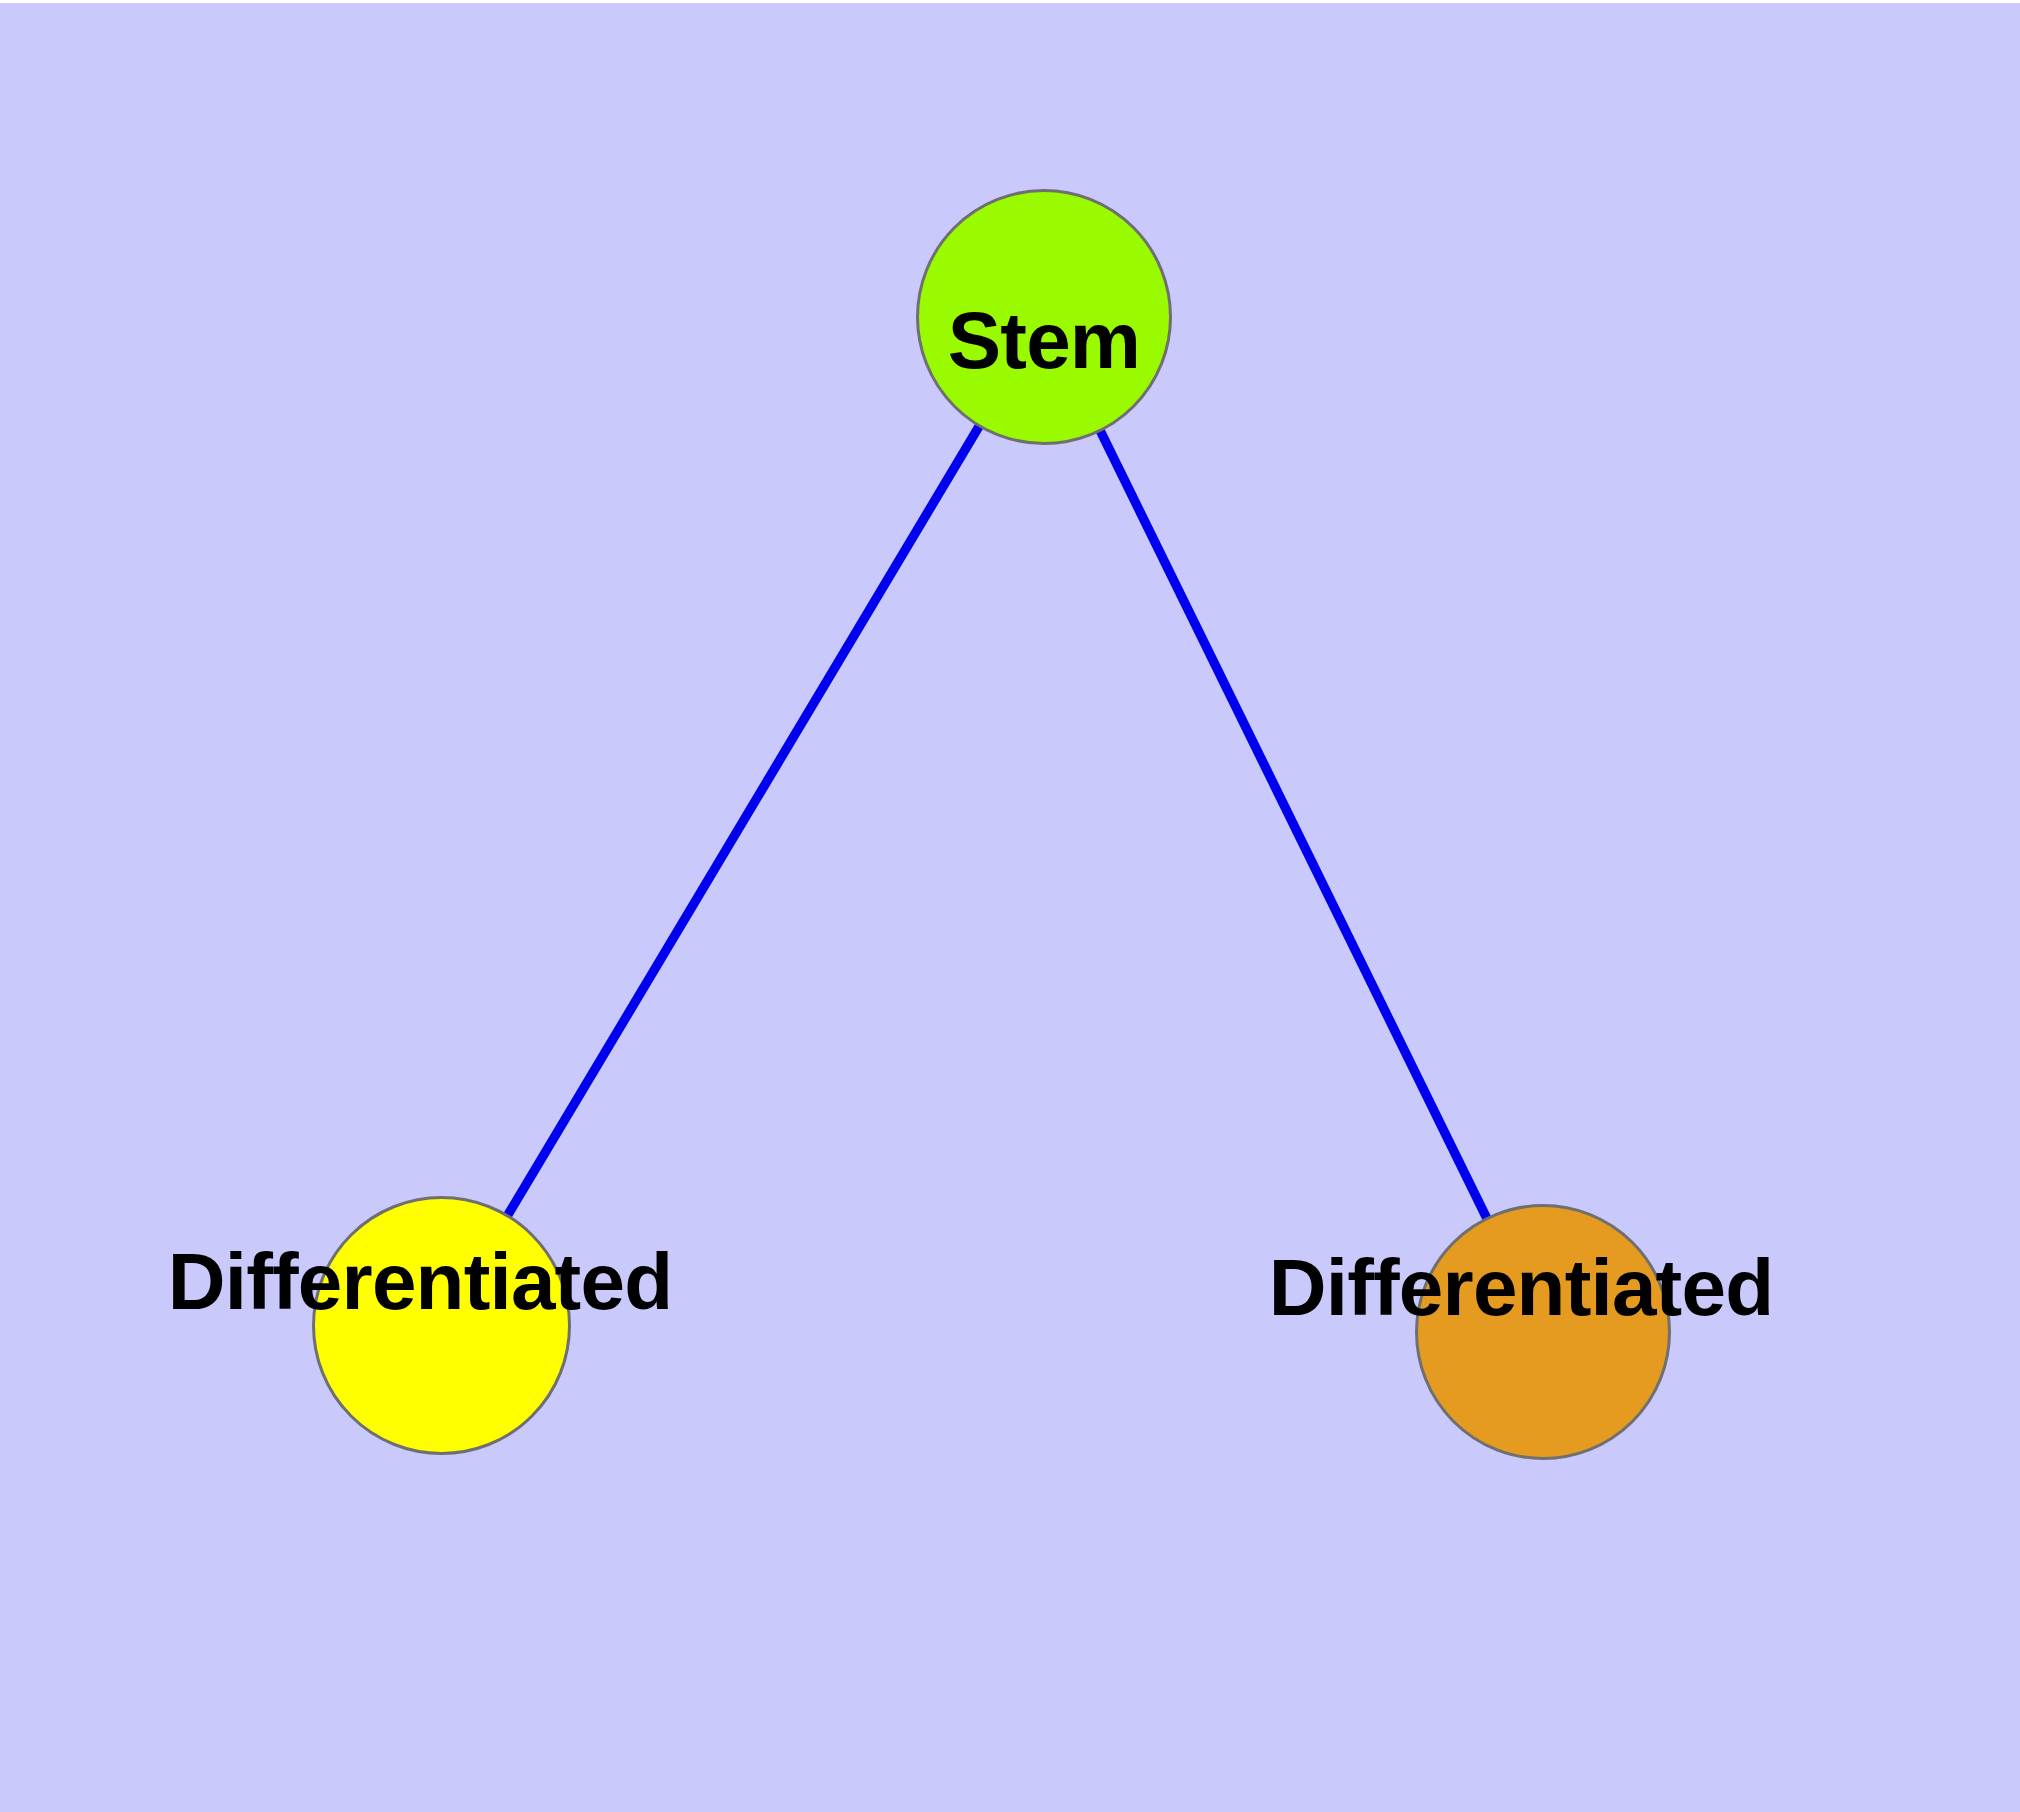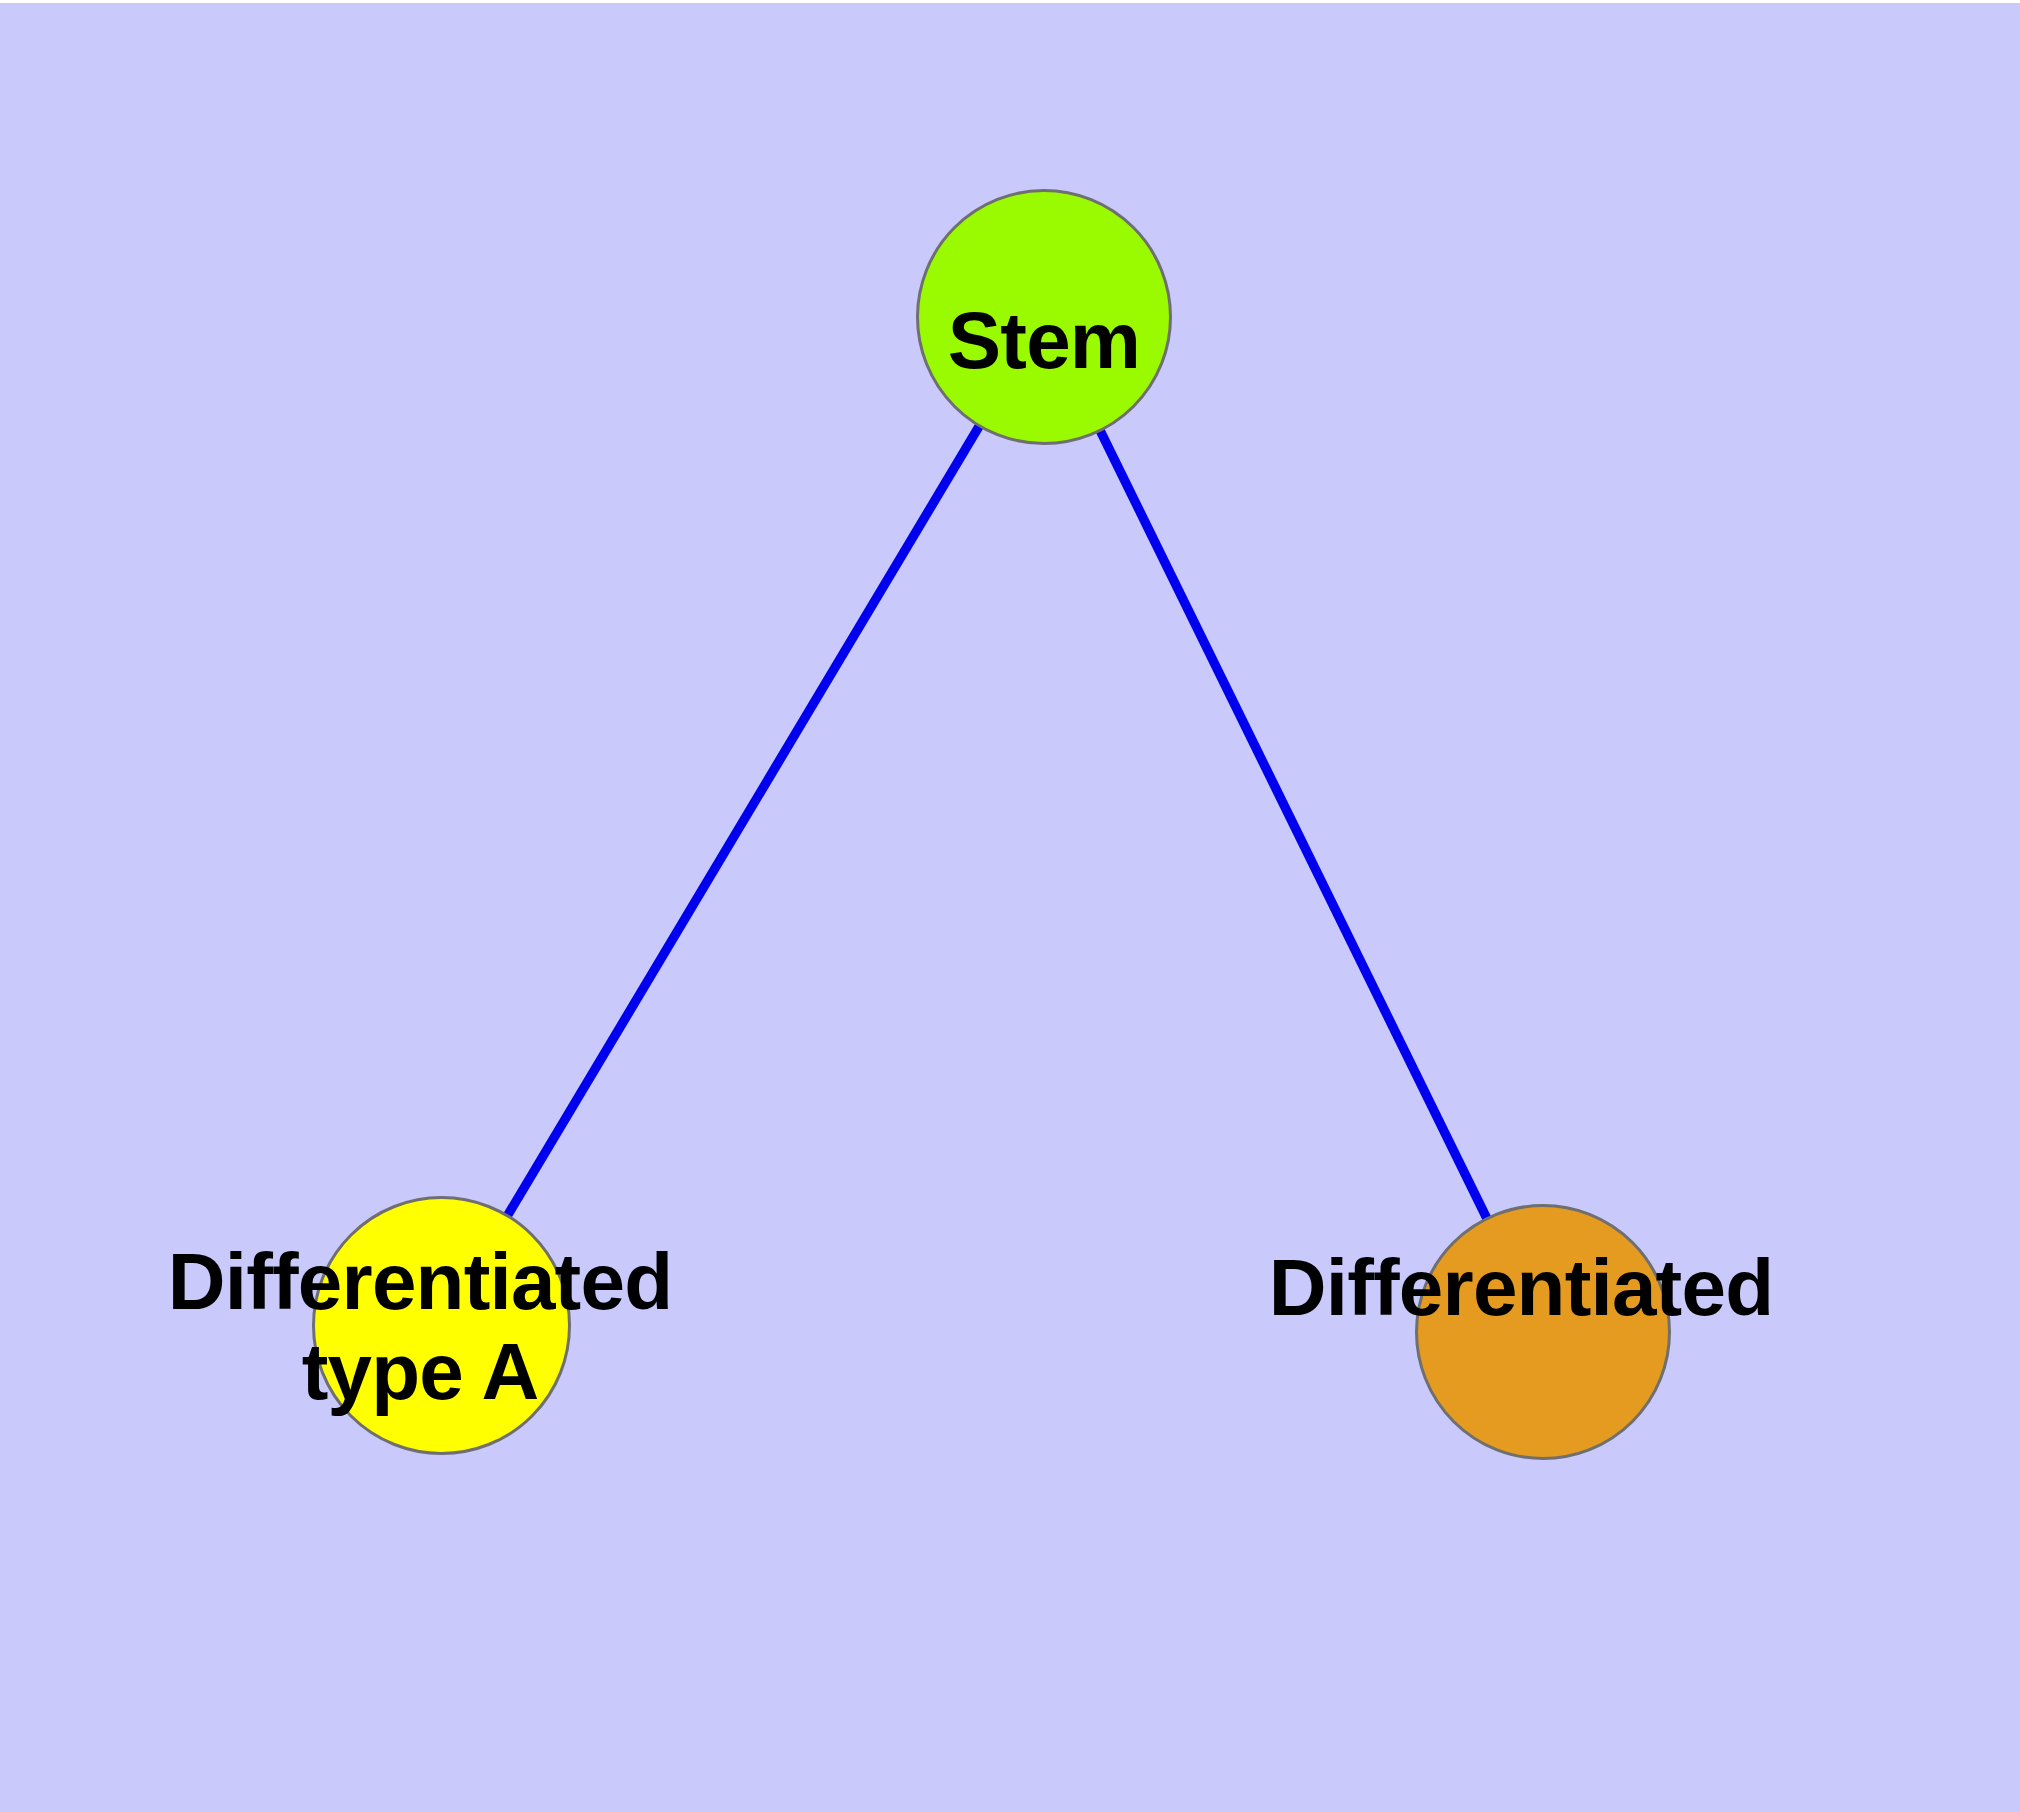--- a/index.html
+++ b/index.html
@@ -77,21 +77,20 @@
   <div class="node node-type-a" style="background-color: rgb(255, 255, 0);"></div>
 
   <div class="node node-type-b" style="background-color: rgb(229, 154, 32);"></div>
 
   <div class="node-label label-stem">
     <span class="label-line">Stem</span>
   </div>
 
   <div class="node-label label-type-a">
     <span class="label-line">Differentiated</span>
-    <span class="label-line">type A</span>
   </div>
 
   <div class="node-label label-type-b">
     <span class="label-line">Differentiated</span>
   </div>
 
 </div>
 
 
 </body></html>

